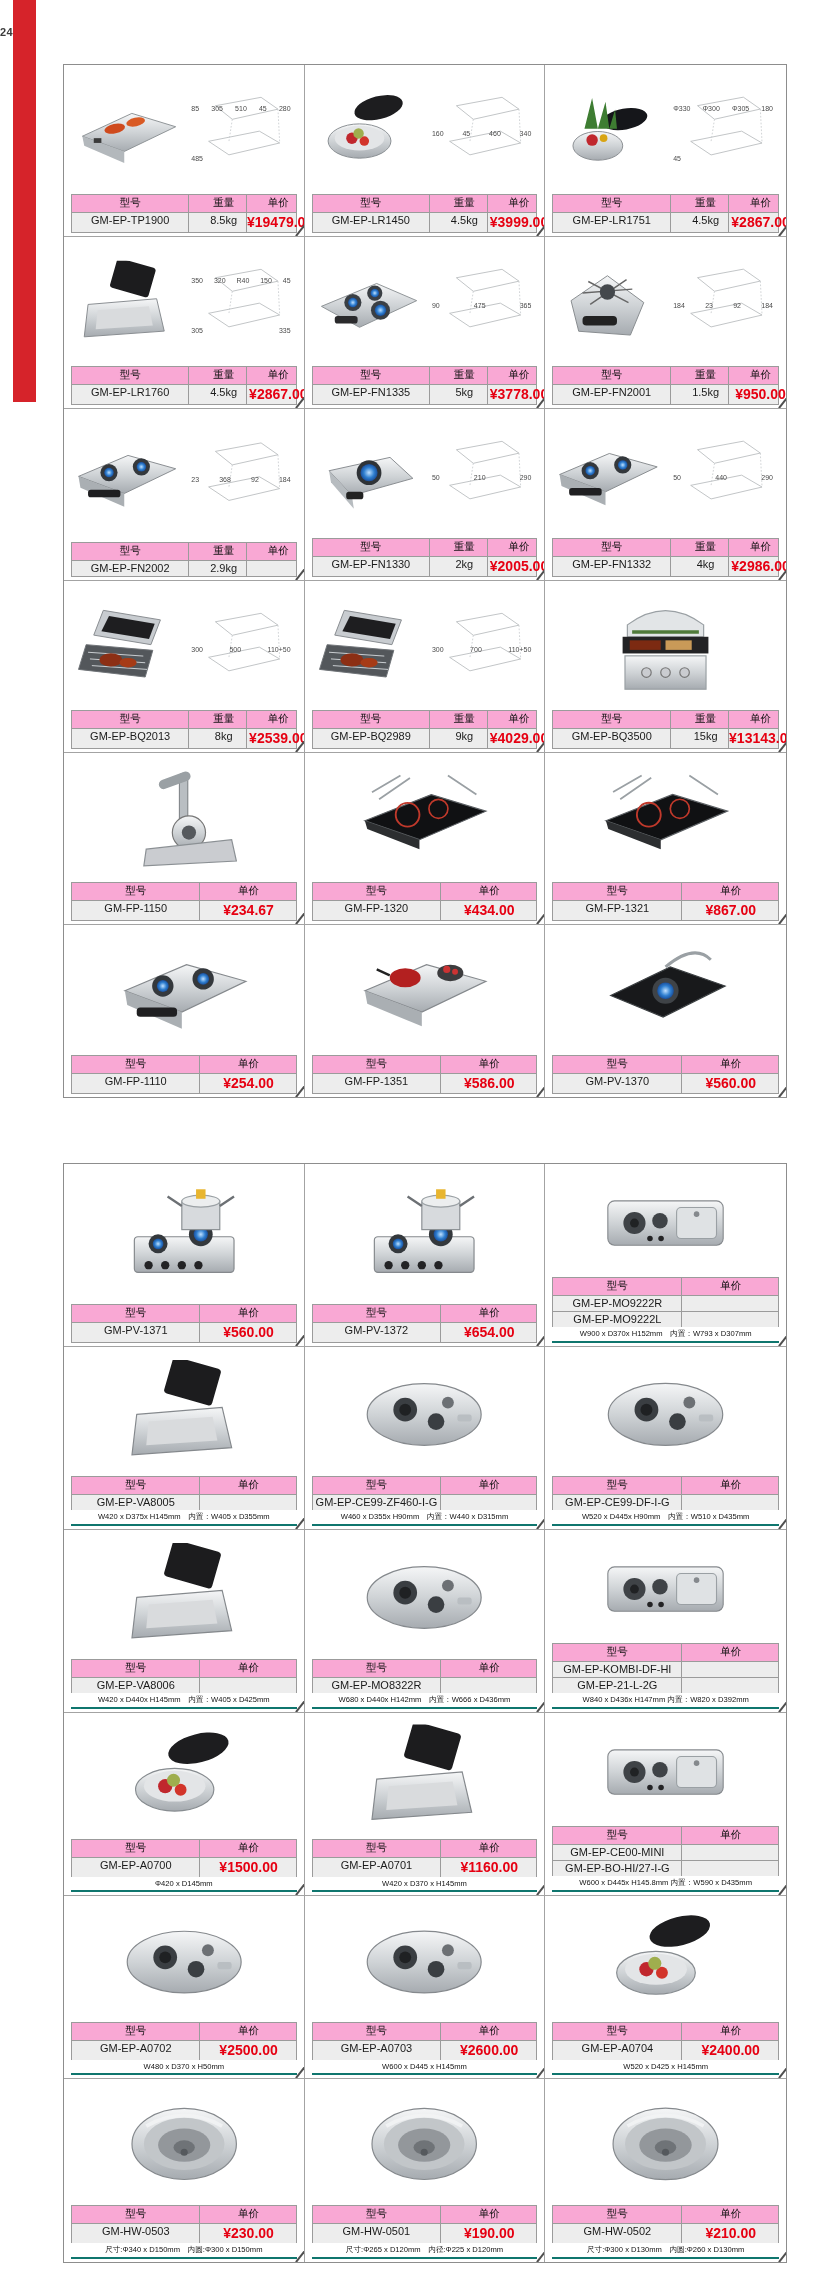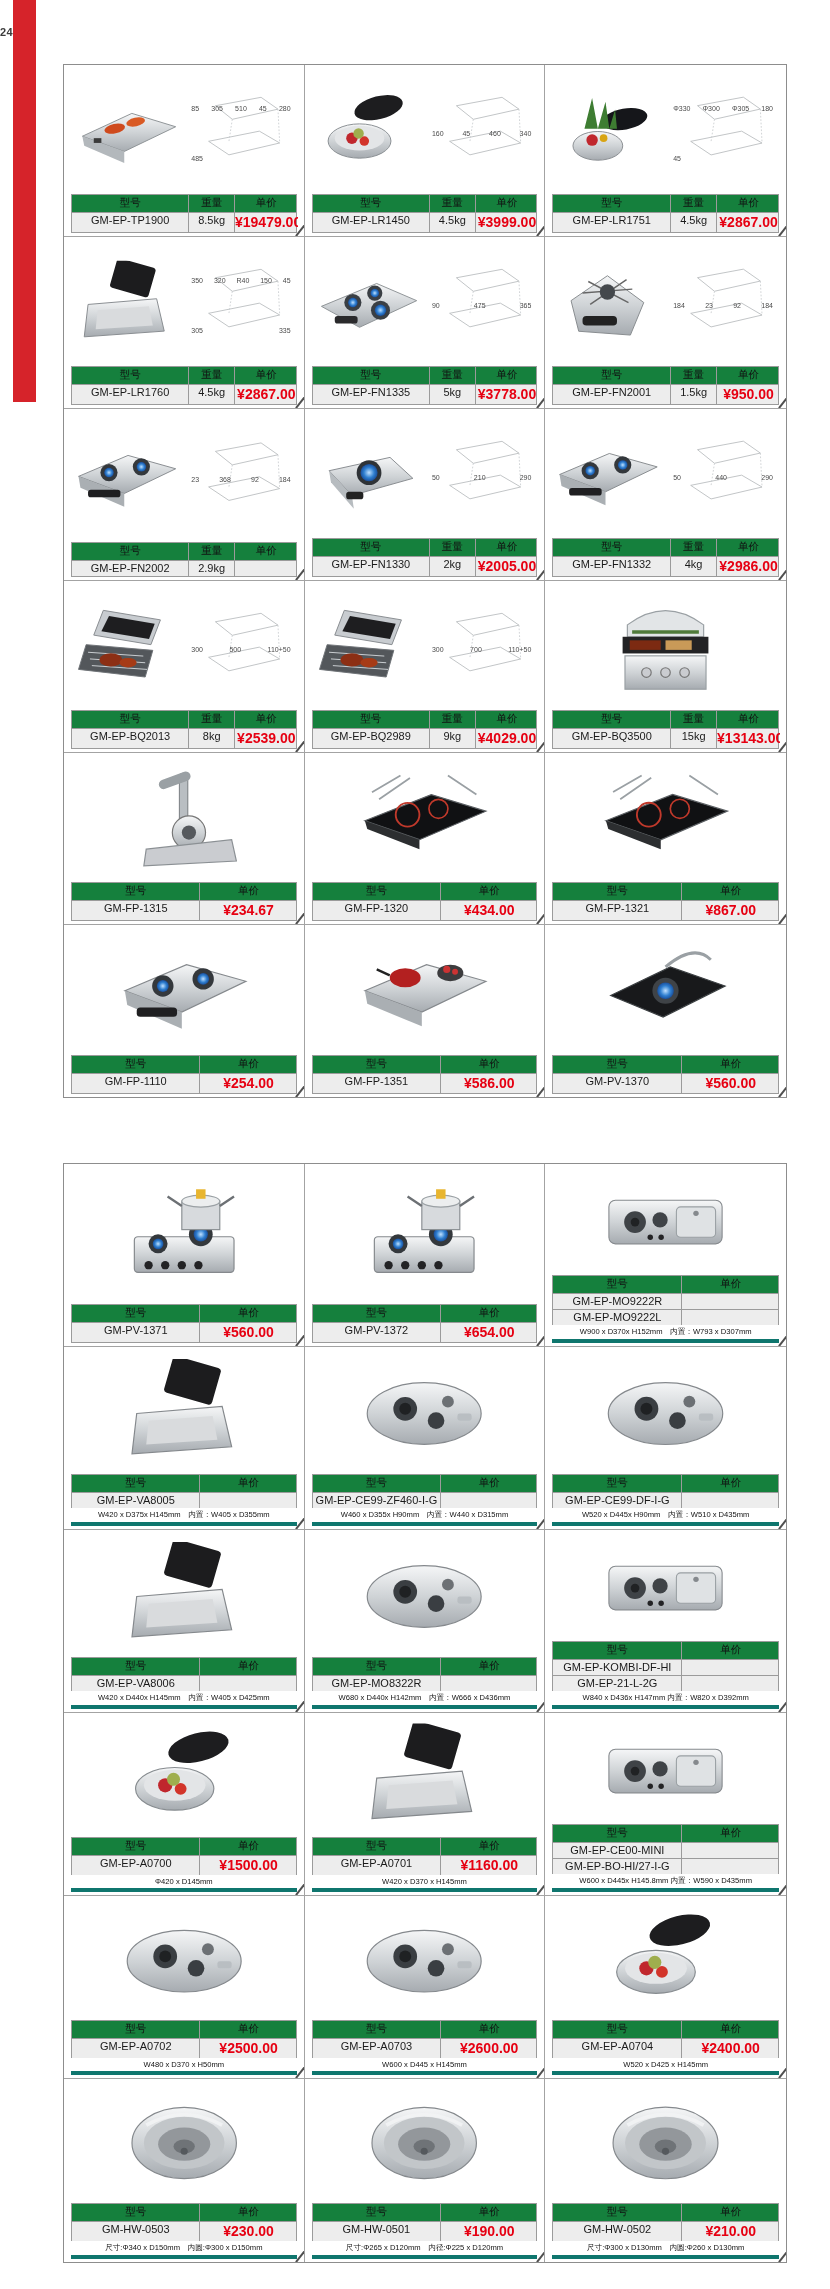--- a/index.html
+++ b/index.html
@@ -18,31 +18,31 @@
   .cell:nth-last-child(-n+3){border-bottom:none;}
   .art{flex:1;display:flex;align-items:center;justify-content:center;min-height:0;}
   .photo-svg{height:92%;max-height:128px;flex:1.15;min-width:0;}
   .art.solo .photo-svg{flex:none;width:62%;}
   .diagram{flex:1;position:relative;align-self:stretch;display:flex;flex-wrap:wrap;
        align-content:space-around;justify-content:space-between;padding:16px 8px 12px;gap:2px 8px;}
   .wire{position:absolute;left:6%;top:10%;width:88%;height:80%;}
   .ann{font-size:7px;color:#4a4a4a;line-height:1;z-index:1;}
   .tbl{margin:0 2px;}
   .trow{display:flex;border:1px solid #9b9b9b;border-bottom:none;background:#ededed;}
-  .trow.thead{background:#15803d;align-items:flex-end;}
+  .trow.thead{background:#f9a8d4;align-items:flex-end;}
   .tbl > .trow:last-of-type{border-bottom:1px solid #9b9b9b;}
   .th,.td{display:block;text-align:center;padding:1px 0 2px;white-space:nowrap;overflow:hidden;min-width:0;}
   .th{font-size:10.5px;color:#111;}
   .td{font-size:11px;}
   .td.price{color:#e60012;font-weight:bold;font-size:14px;}
   .th + .th,.td + .td{border-left:1px solid #9b9b9b;}
-  .mwp .model{flex:0 0 52%;} .mwp .weight{flex:0 0 20%;} .mwp .price{flex:0 0 28%;}
+  .mwp .model{flex:0 0 52%;} .mwp .weight{flex:0 0 20%;padding-left:12px;} .mwp .price{flex:0 0 28%;}
   .mp .model{flex:0 0 57%;}  .mp .price{flex:0 0 43%;}
   .dims{font-size:7.6px;color:#111;text-align:center;padding:2.5px 1px 2px;
-       border-bottom:4px solid #0f766e;white-space:nowrap;overflow:hidden;}
+       border-bottom:2px solid #0f766e;white-space:nowrap;overflow:hidden;}
   .slash{position:absolute;right:7px;bottom:0;width:1.5px;height:36px;background:#4f4f4f;
        transform:rotate(38deg);transform-origin:bottom center;}
   .defs{position:absolute;width:0;height:0;overflow:hidden;}
 </style>
 </head>
 <body>
 
 <svg class="defs" xmlns="http://www.w3.org/2000/svg" aria-hidden="true">
   <defs>
     <linearGradient id="g-steel" x1="0" y1="0" x2="0" y2="1">
@@ -560,21 +560,21 @@
         <svg viewBox="0 0 120 90" class="photo-svg">
           <use href="#s-bracket" xlink:href="#s-bracket"></use>
         </svg>
       </div>
       <div class="tbl mp">
         <div class="trow thead">
           <span class="th model">型号</span>
           <span class="th price">单价</span>
         </div>
         <div class="trow">
-          <span class="td model">GM-FP-1315</span>
+          <span class="td model">GM-FP-1150</span>
           <span class="td price">¥234.67</span>
         </div>
       </div>
       <div class="slash"></div>
     </div>
     <div class="cell">
       <div class="art solo">
         <svg viewBox="0 0 120 90" class="photo-svg">
           <use href="#s-ceramic" xlink:href="#s-ceramic"></use>
         </svg>

